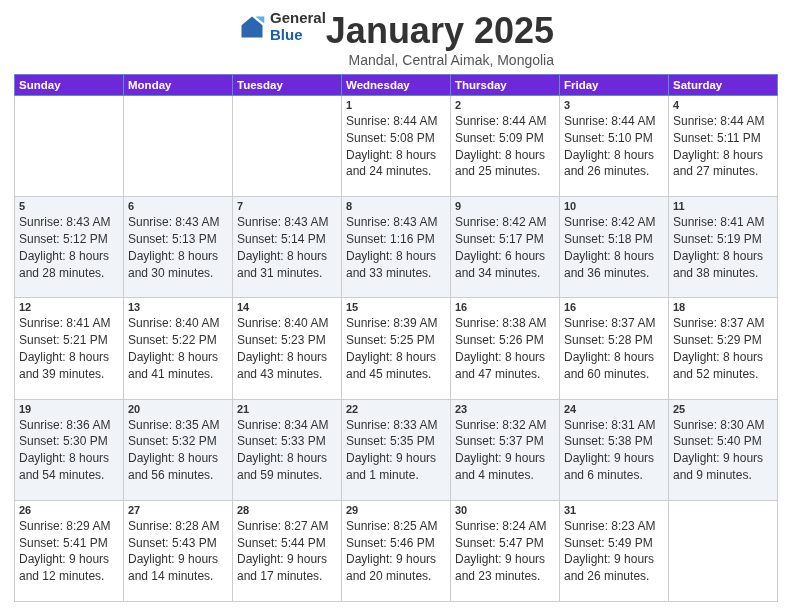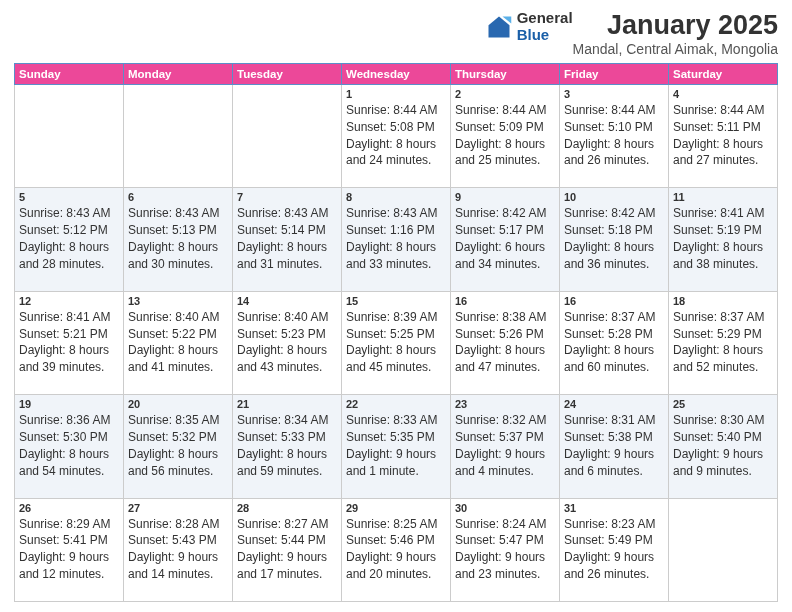--- a/index.html
+++ b/index.html
@@ -13,21 +13,21 @@
     .page {
       width: 792px;
       height: 612px;
       padding: 10px 14px 10px 14px;
       display: flex;
       flex-direction: column;
     }
     .header {
       display: flex;
       align-items: flex-start;
-      justify-content: flex-end;
+      justify-content: center;
       margin-bottom: 6px;
     }
     .logo {
       display: flex;
       align-items: center;
       gap: 4px;
     }
     .logo-text {
       display: flex;
       flex-direction: column;
@@ -44,36 +44,36 @@
       color: #1a5fa8;
     }
     .logo-icon {
       width: 28px;
       height: 28px;
     }
     .title-block {
       text-align: right;
     }
     .calendar-title {
-      font-size: 27px;
+      font-size: 36px;
       font-weight: bold;
       color: #333;
     }
     .calendar-subtitle {
       font-size: 14px;
       color: #555;
     }
     .calendar {
       width: 100%;
       border-collapse: collapse;
       flex: 1;
       table-layout: fixed;
     }
     .calendar th {
-      background: #ec4899;
+      background: #6d28d9;
       color: #fff;
       font-size: 11.5px;
       font-weight: bold;
       padding: 4px 4px;
       border: 1px solid #5a8ec9;
       text-align: left;
       margin-left: 11px;
     }
     .calendar td {
       border: 1px solid #ccc;

